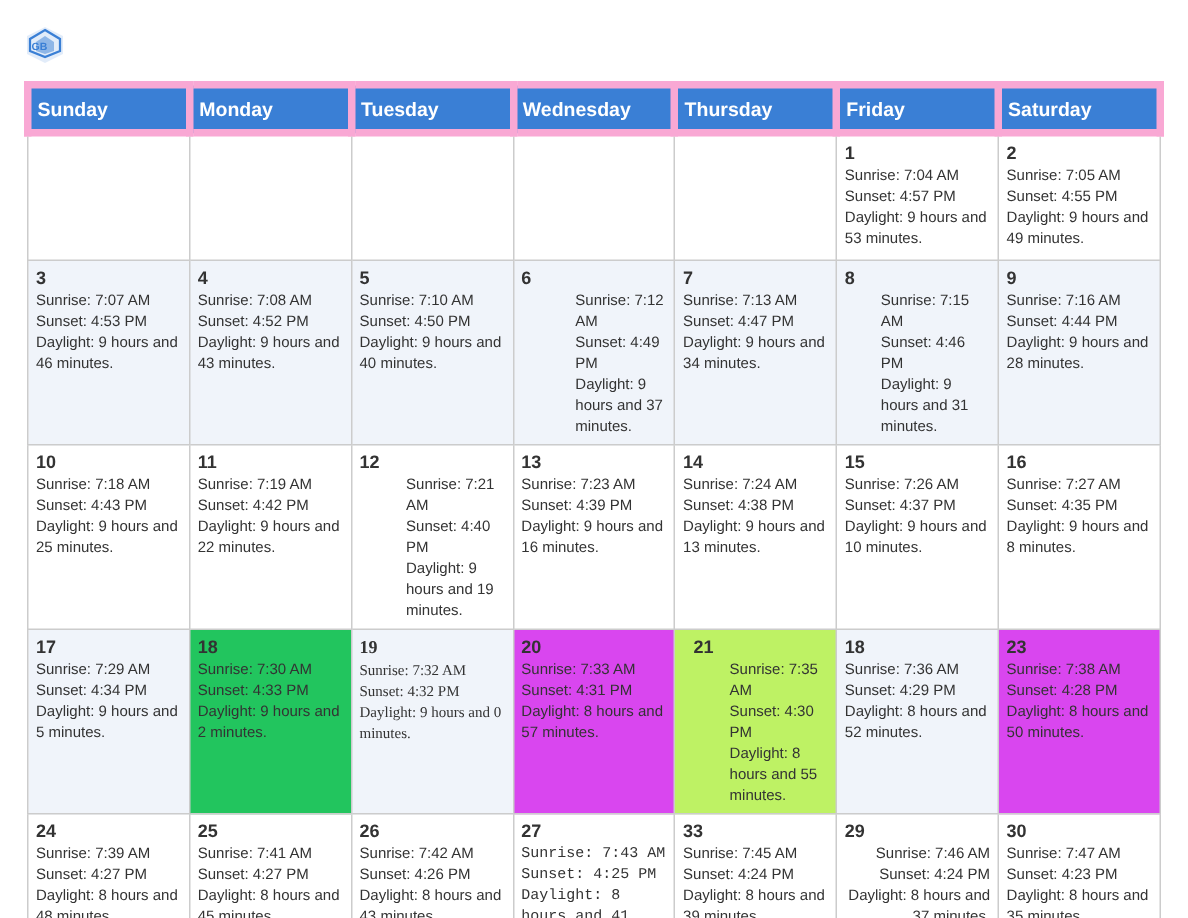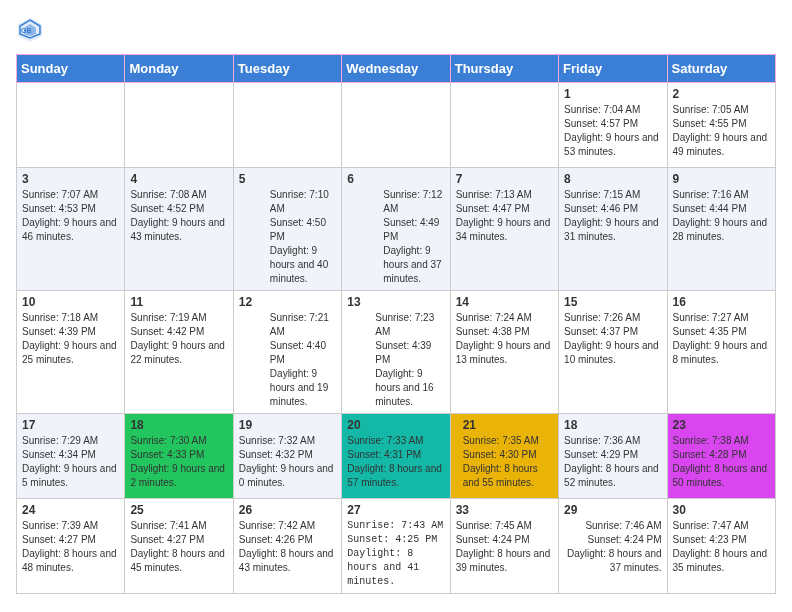--- a/index.html
+++ b/index.html
@@ -50,21 +50,21 @@
       width: 100%;
       border-collapse: collapse;
       table-layout: fixed;
     }
     .calendar-table th {
       background-color: #3a7fd5;
       color: #fff;
       padding: 6px 4px;
       text-align: left;
       font-size: 13px;
-      border: 1px solid #f9a8d4;
+      border: 5px solid #f9a8d4;
     }
     .calendar-table td {
       border: 1px solid #ccc;
       vertical-align: top;
       padding: 4px 5px;
       font-size: 10.5px;
       color: #333;
       height: 85px;
       background: #fff;
     }
@@ -148,71 +148,71 @@
 Daylight: 9 hours and 46 minutes.</div>
         </td>
         <td style="background: rgb(240, 244, 250);">
           <span class="day-number">4</span>
           <div class="day-info" style="white-space: pre-line;">Sunrise: 7:08 AM
 Sunset: 4:52 PM
 Daylight: 9 hours and 43 minutes.</div>
         </td>
         <td style="background: rgb(240, 244, 250);">
           <span class="day-number">5</span>
-          <div class="day-info" style="white-space: pre-line; margin-left: 31px;">Sunrise: 7:10 AM
+          <div class="day-info" style="white-space: pre-line;">Sunrise: 7:10 AM
 Sunset: 4:50 PM
 Daylight: 9 hours and 40 minutes.</div>
         </td>
         <td style="background: rgb(240, 244, 250);">
           <span class="day-number">6</span>
           <div class="day-info" style="white-space: pre-line; margin-left: 36px;">Sunrise: 7:12 AM
 Sunset: 4:49 PM
 Daylight: 9 hours and 37 minutes.</div>
         </td>
         <td style="background: rgb(240, 244, 250);">
           <span class="day-number">7</span>
           <div class="day-info" style="white-space: pre-line;">Sunrise: 7:13 AM
 Sunset: 4:47 PM
 Daylight: 9 hours and 34 minutes.</div>
         </td>
         <td style="background: rgb(240, 244, 250);">
           <span class="day-number">8</span>
-          <div class="day-info" style="white-space: pre-line;">Sunrise: 7:15 AM
+          <div class="day-info" style="white-space: pre-line; margin-left: 24px;">Sunrise: 7:15 AM
 Sunset: 4:46 PM
 Daylight: 9 hours and 31 minutes.</div>
         </td>
         <td style="background: rgb(240, 244, 250);">
           <span class="day-number">9</span>
           <div class="day-info" style="white-space: pre-line;">Sunrise: 7:16 AM
 Sunset: 4:44 PM
 Daylight: 9 hours and 28 minutes.</div>
         </td>
       </tr>
       <tr>
         <td>
           <span class="day-number">10</span>
           <div class="day-info" style="white-space: pre-line;">Sunrise: 7:18 AM
-Sunset: 4:39 PM
+Sunset: 4:43 PM
 Daylight: 9 hours and 25 minutes.</div>
         </td>
         <td>
           <span class="day-number">11</span>
           <div class="day-info" style="white-space: pre-line;">Sunrise: 7:19 AM
 Sunset: 4:42 PM
 Daylight: 9 hours and 22 minutes.</div>
         </td>
         <td>
           <span class="day-number">12</span>
           <div class="day-info" style="white-space: pre-line; margin-left: 31px;">Sunrise: 7:21 AM
 Sunset: 4:40 PM
 Daylight: 9 hours and 19 minutes.</div>
         </td>
         <td>
           <span class="day-number">13</span>
-          <div class="day-info" style="white-space: pre-line; margin-left: 28px;">Sunrise: 7:23 AM
+          <div class="day-info" style="white-space: pre-line;">Sunrise: 7:23 AM
 Sunset: 4:39 PM
 Daylight: 9 hours and 16 minutes.</div>
         </td>
         <td>
           <span class="day-number">14</span>
           <div class="day-info" style="white-space: pre-line;">Sunrise: 7:24 AM
 Sunset: 4:38 PM
 Daylight: 9 hours and 13 minutes.</div>
         </td>
         <td>
@@ -234,35 +234,35 @@
           <div class="day-info" style="white-space: pre-line;">Sunrise: 7:29 AM
 Sunset: 4:34 PM
 Daylight: 9 hours and 5 minutes.</div>
         </td>
         <td style="background: #22c55e;">
           <span class="day-number">18</span>
           <div class="day-info" style="white-space: pre-line;">Sunrise: 7:30 AM
 Sunset: 4:33 PM
 Daylight: 9 hours and 2 minutes.</div>
         </td>
-        <td style="background: rgb(240, 244, 250);">
+        <td style="background: rgb(240, 244, 250); font-family: Liberation Serif, serif;">
           <span class="day-number">19</span>
           <div class="day-info" style="white-space: pre-line;">Sunrise: 7:32 AM
 Sunset: 4:32 PM
 Daylight: 9 hours and 0 minutes.</div>
         </td>
-        <td style="background: #14b8a6; margin-left: 43px;">
+        <td style="background: #d946ef; margin-left: 43px;">
           <span class="day-number">20</span>
           <div class="day-info" style="white-space: pre-line;">Sunrise: 7:33 AM
 Sunset: 4:31 PM
 Daylight: 8 hours and 57 minutes.</div>
         </td>
-        <td style="background: #eab308; padding-left: 12px;">
+        <td style="background: #bef264; padding-left: 12px;">
           <span class="day-number">21</span>
-          <div class="day-info" style="white-space: pre-line;">Sunrise: 7:35 AM
+          <div class="day-info" style="white-space: pre-line; margin-left: 24px;">Sunrise: 7:35 AM
 Sunset: 4:30 PM
 Daylight: 8 hours and 55 minutes.</div>
         </td>
         <td style="background: rgb(240, 244, 250);">
           <span class="day-number">18</span>
           <div class="day-info" style="white-space: pre-line;">Sunrise: 7:36 AM
 Sunset: 4:29 PM
 Daylight: 8 hours and 52 minutes.</div>
         </td>
         <td style="background: #d946ef;">

